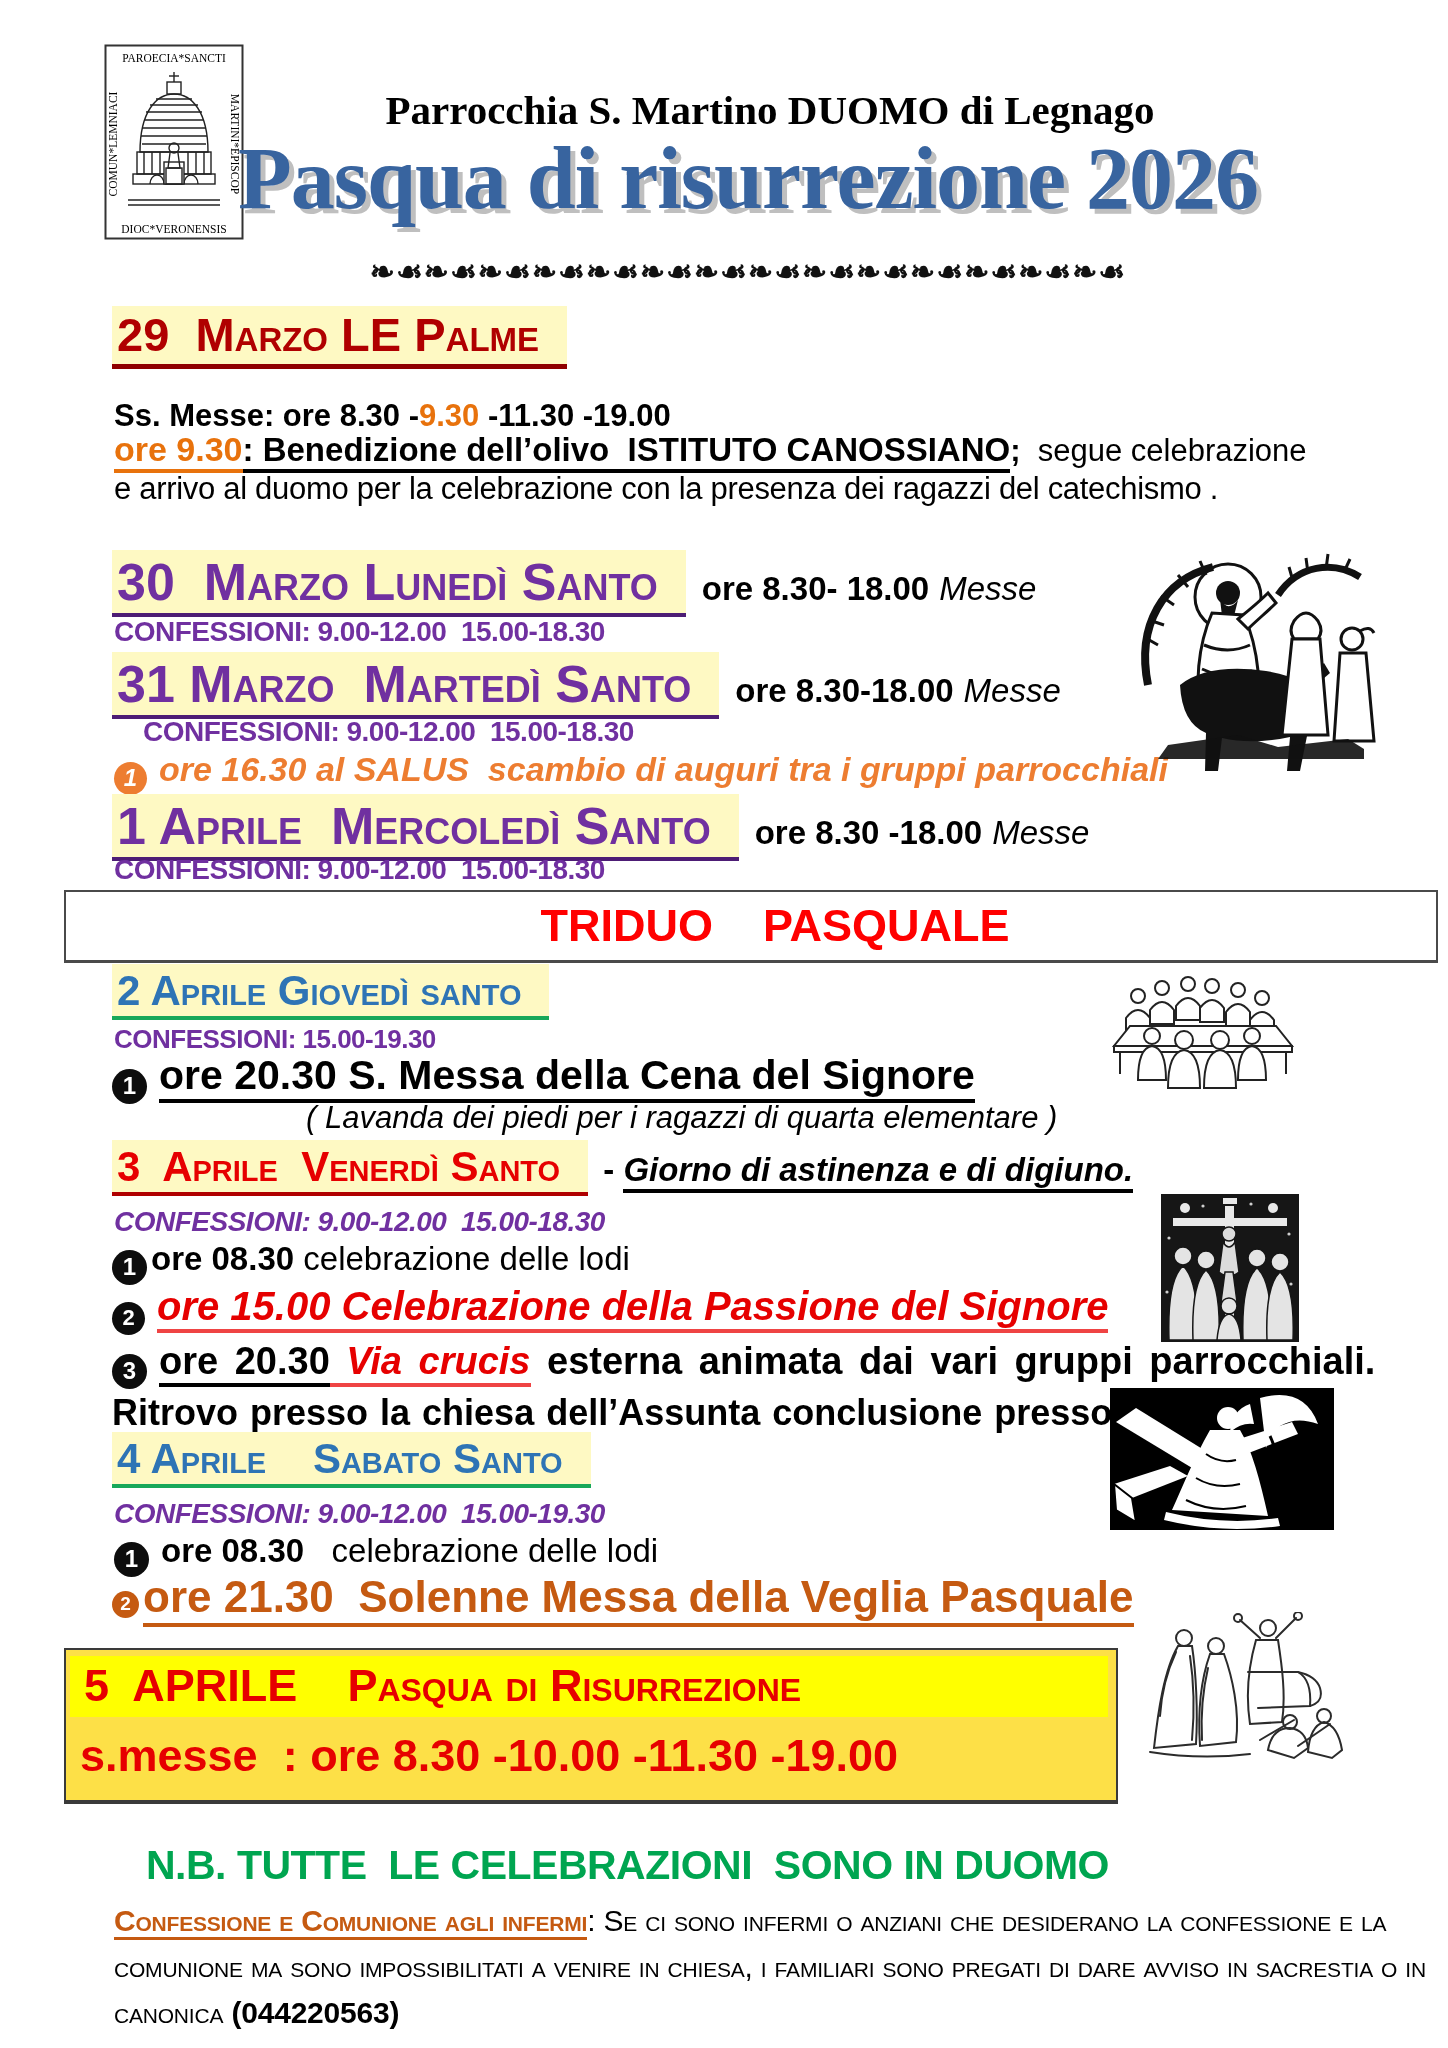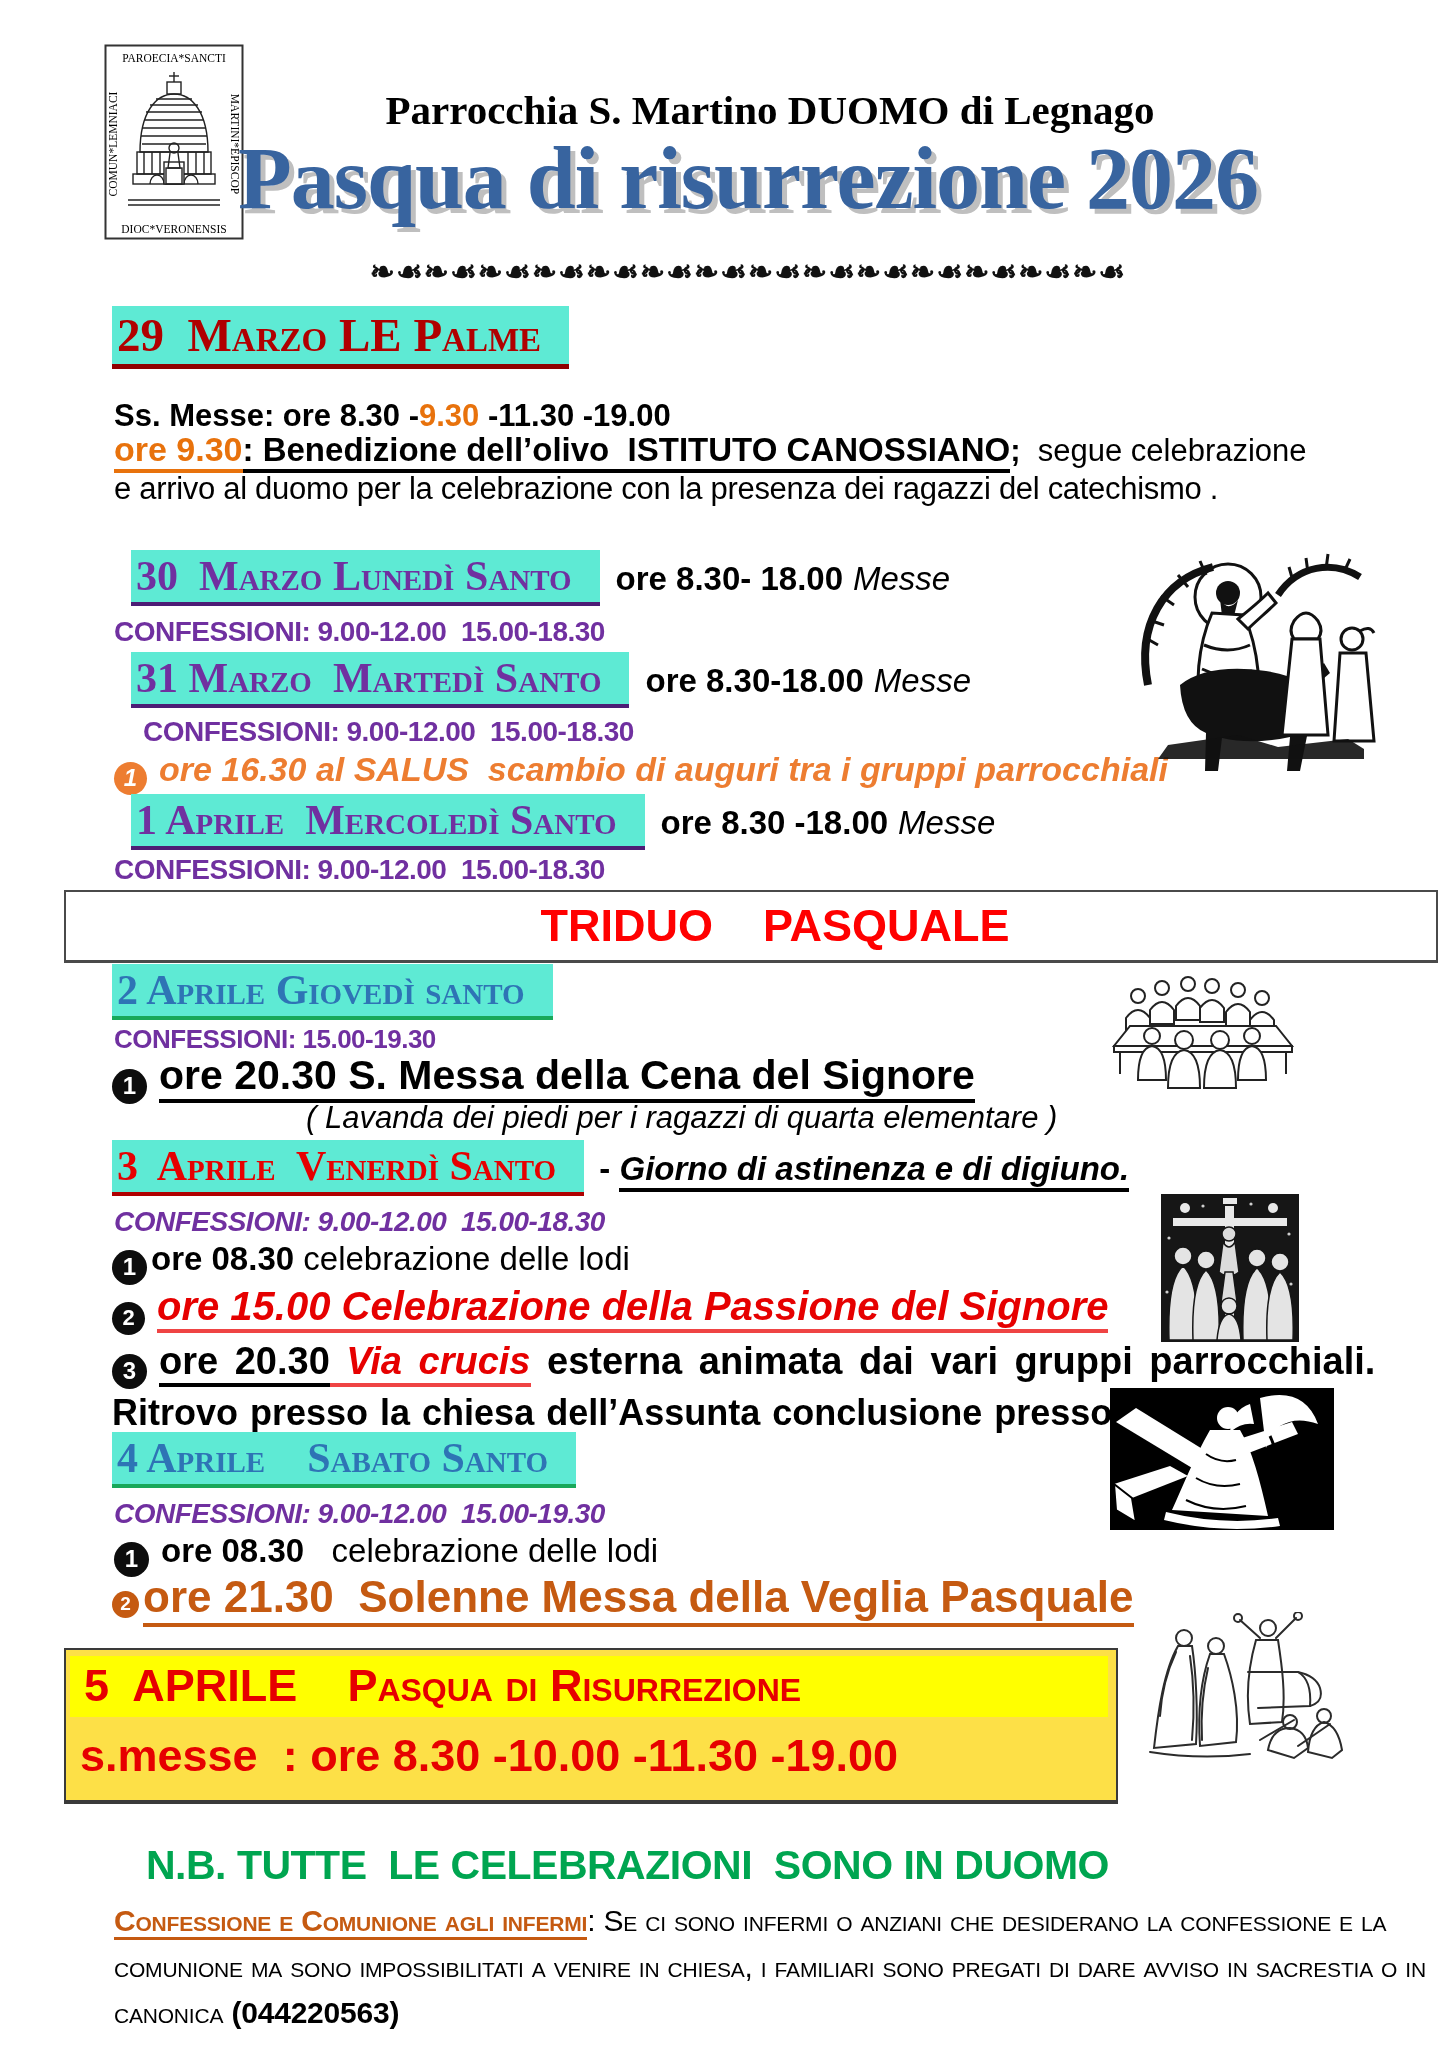--- a/index.html
+++ b/index.html
@@ -14,25 +14,25 @@
   
   .parish { left:0; right:0; top:86px; text-align:center;
     font-family:"Liberation Serif", serif; font-weight:bold; font-size:41px;margin-left:44px; }
   .main-title { left:0; right:0; top:128px; text-align:center;
     font-family:"Liberation Serif", serif; font-weight:bold; font-size:88px;
     color:#38649f; text-shadow:5px 5px 0 #bfbfbf; letter-spacing:-1px; }
   .ornament { left:0; right:0; top:254px; text-align:center;
     font-size:30px; font-weight:bold; letter-spacing:1px; color:#111; }
 
   
-  .band { display:inline-block; background:#5eead4; font-weight:bold;
+  .band { display:inline-block; background:#fef9c3; font-weight:bold;
     font-variant:small-caps; line-height:1.12; white-space:pre;
-    padding:3px 28px 2px 5px;font-family:Liberation Serif, serif; }
+    padding:3px 28px 2px 5px; }
   .h-palme  { font-size:47px; color:#b00000; border-bottom:5px solid #8f0000; }
-  .h-purple { font-size:42px; color:#7030a0; border-bottom:4px solid #4d1d75;margin-left:19px; }
+  .h-purple { font-size:52px; color:#7030a0; border-bottom:4px solid #4d1d75; }
   .h-blue   { font-size:42px; color:#2e74b5; border-bottom:4px solid #18a85a; }
   .h-red    { font-size:42px; color:#e60000; border-bottom:4px solid #b00000; }
 
   .tail-bold { font-weight:bold; font-size:33px; margin-left:16px; }
   .tail-it   { font-style:italic; font-size:33px; margin-left:10px; }
 
   .conf { font-weight:bold; color:#7030a0; font-size:28px; letter-spacing:-0.5px; }
   .conf-it { font-style:italic; }
 
   

